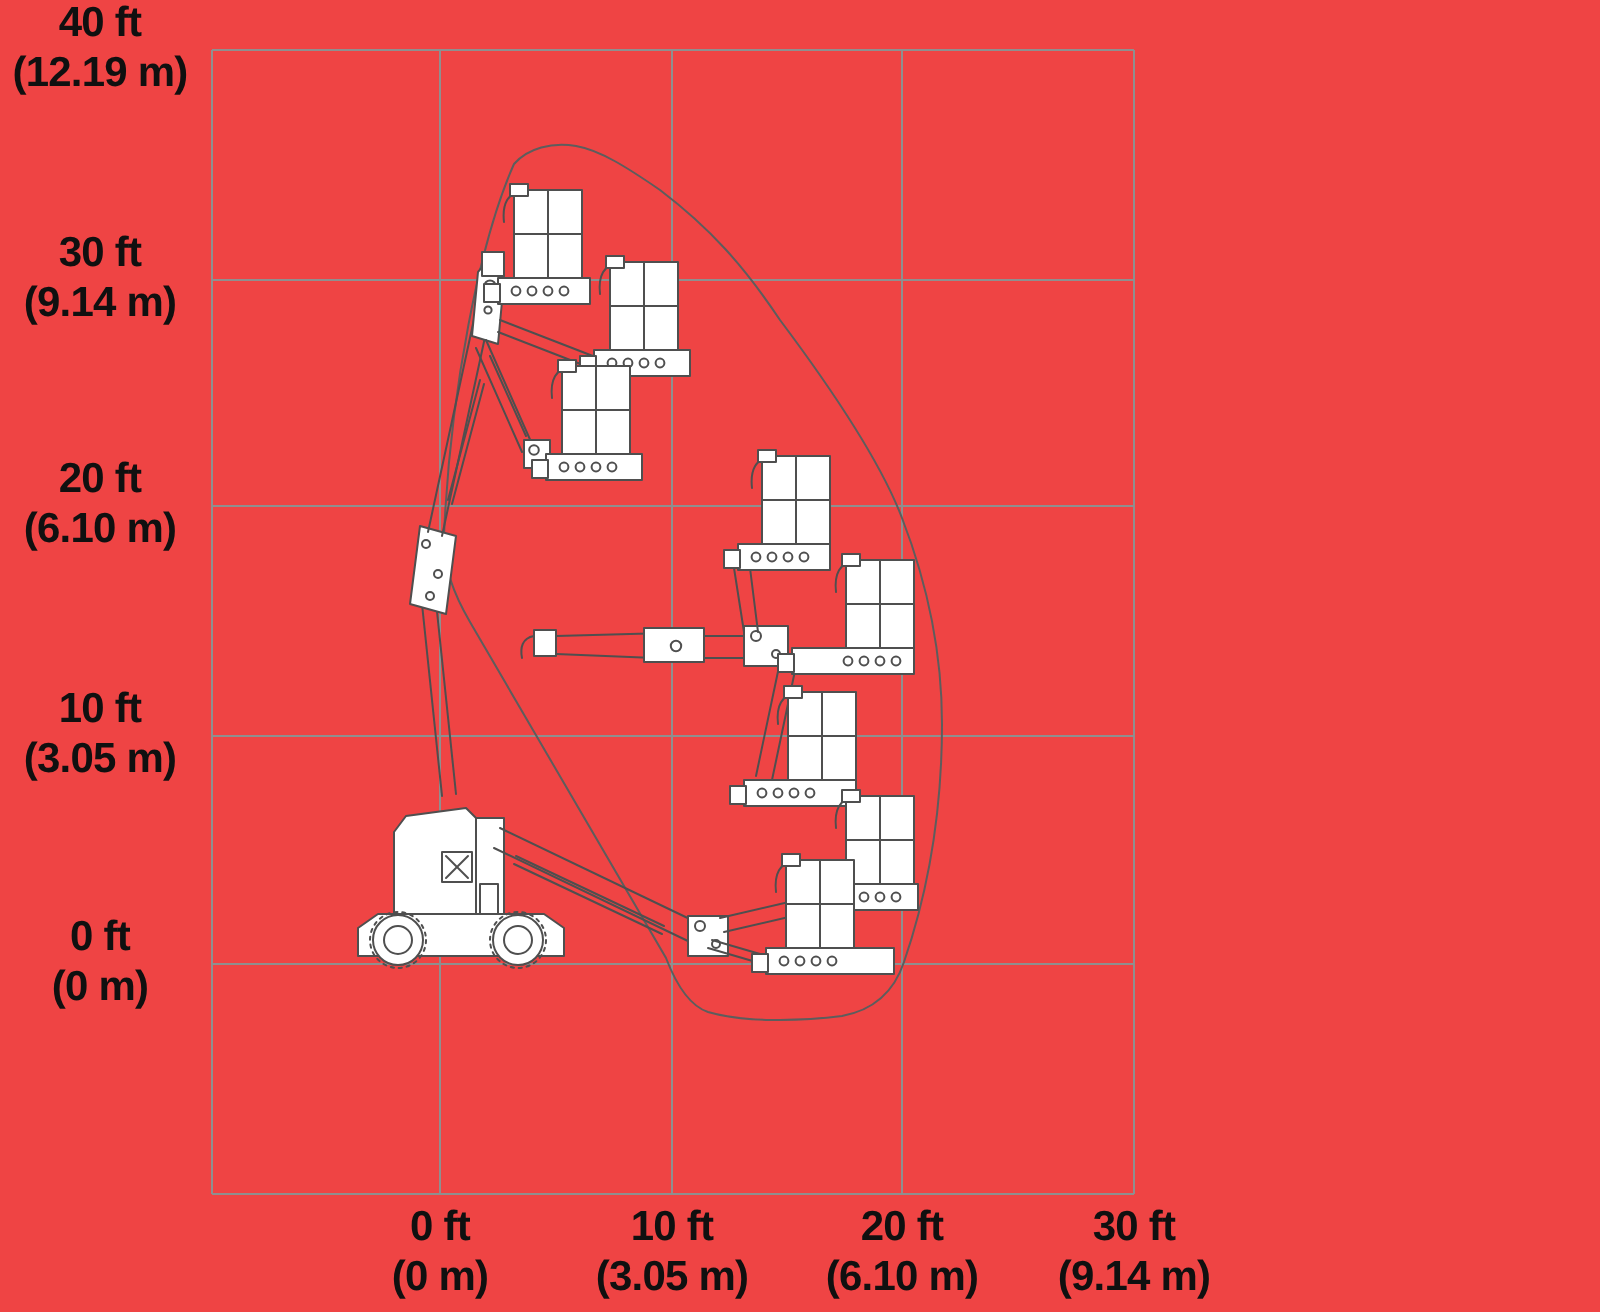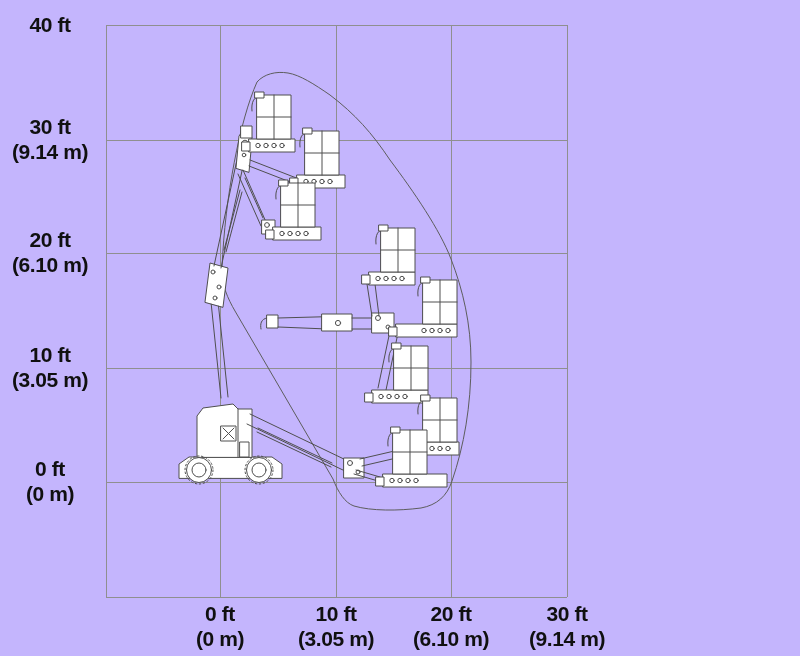--- a/index.html
+++ b/index.html
@@ -1,17 +1,17 @@
 <!DOCTYPE html>
 <html><head>
 <meta charset="utf-8">
 <style>
   html,body{margin:0;padding:0;background:#fff;}
   .stage{
-    position:relative;width:800px;height:656px;background:#c4b5fd;
+    position:relative;width:800px;height:656px;background:#ef4444;
     font-family:"Liberation Sans",sans-serif;overflow:hidden;
   }
   .stage svg{position:absolute;left:0;top:0;}
   .tick{
     position:absolute;font-weight:bold;color:#101010;
     font-size:21px;line-height:25px;text-align:center;
     letter-spacing:-0.4px;white-space:nowrap;
   }
   .tick span{display:block;}
   .ytick{left:0;width:100px;transform:translateY(-52%);}
@@ -21,20 +21,21 @@
   .art .w{fill:#ffffff;}
   .env{stroke:#5d5d5d;stroke-width:1;fill:none;}
 </style>
 </head>
 <body>
 
 <div class="stage">
 
   <div class="tick ytick" style="top:25px">
     <span>40 ft</span>
+    <span>(12.19 m)</span>
   </div>
   <div class="tick ytick" style="top:140px">
     <span>30 ft</span>
     <span>(9.14 m)</span>
   </div>
   <div class="tick ytick" style="top:253px">
     <span>20 ft</span>
     <span>(6.10 m)</span>
   </div>
   <div class="tick ytick" style="top:368px">

